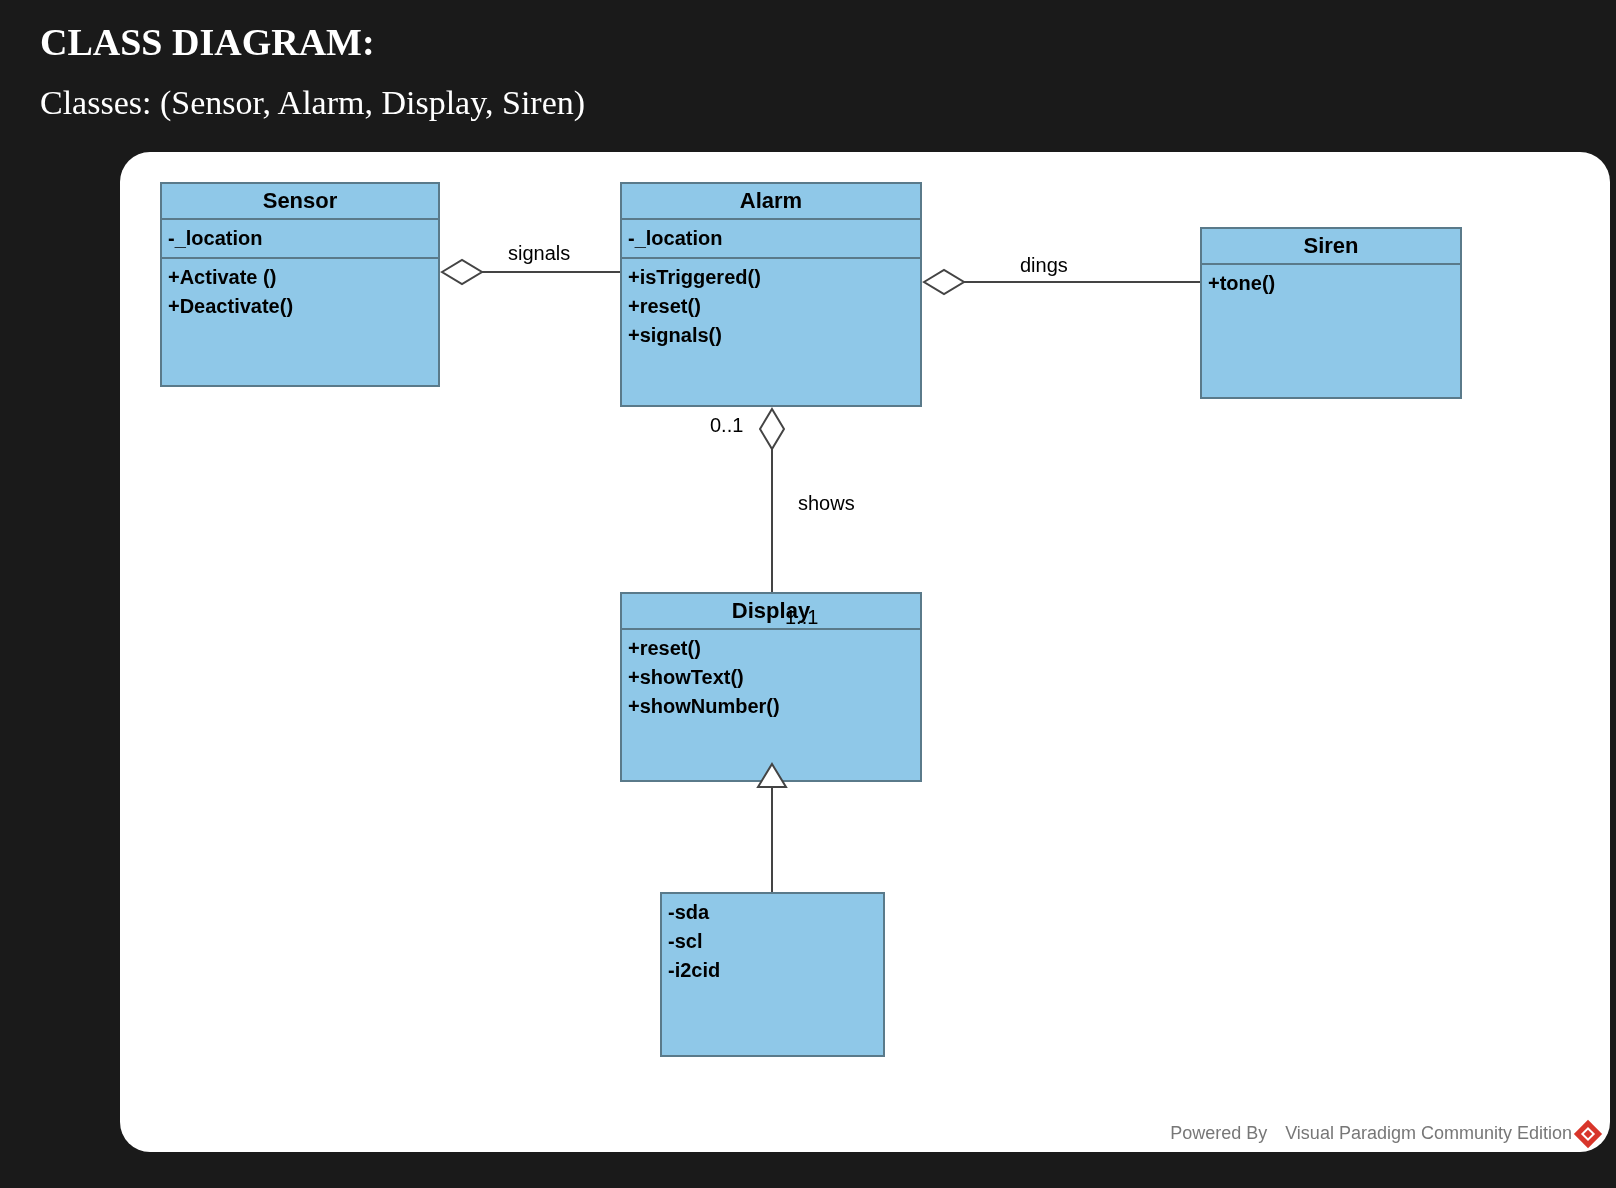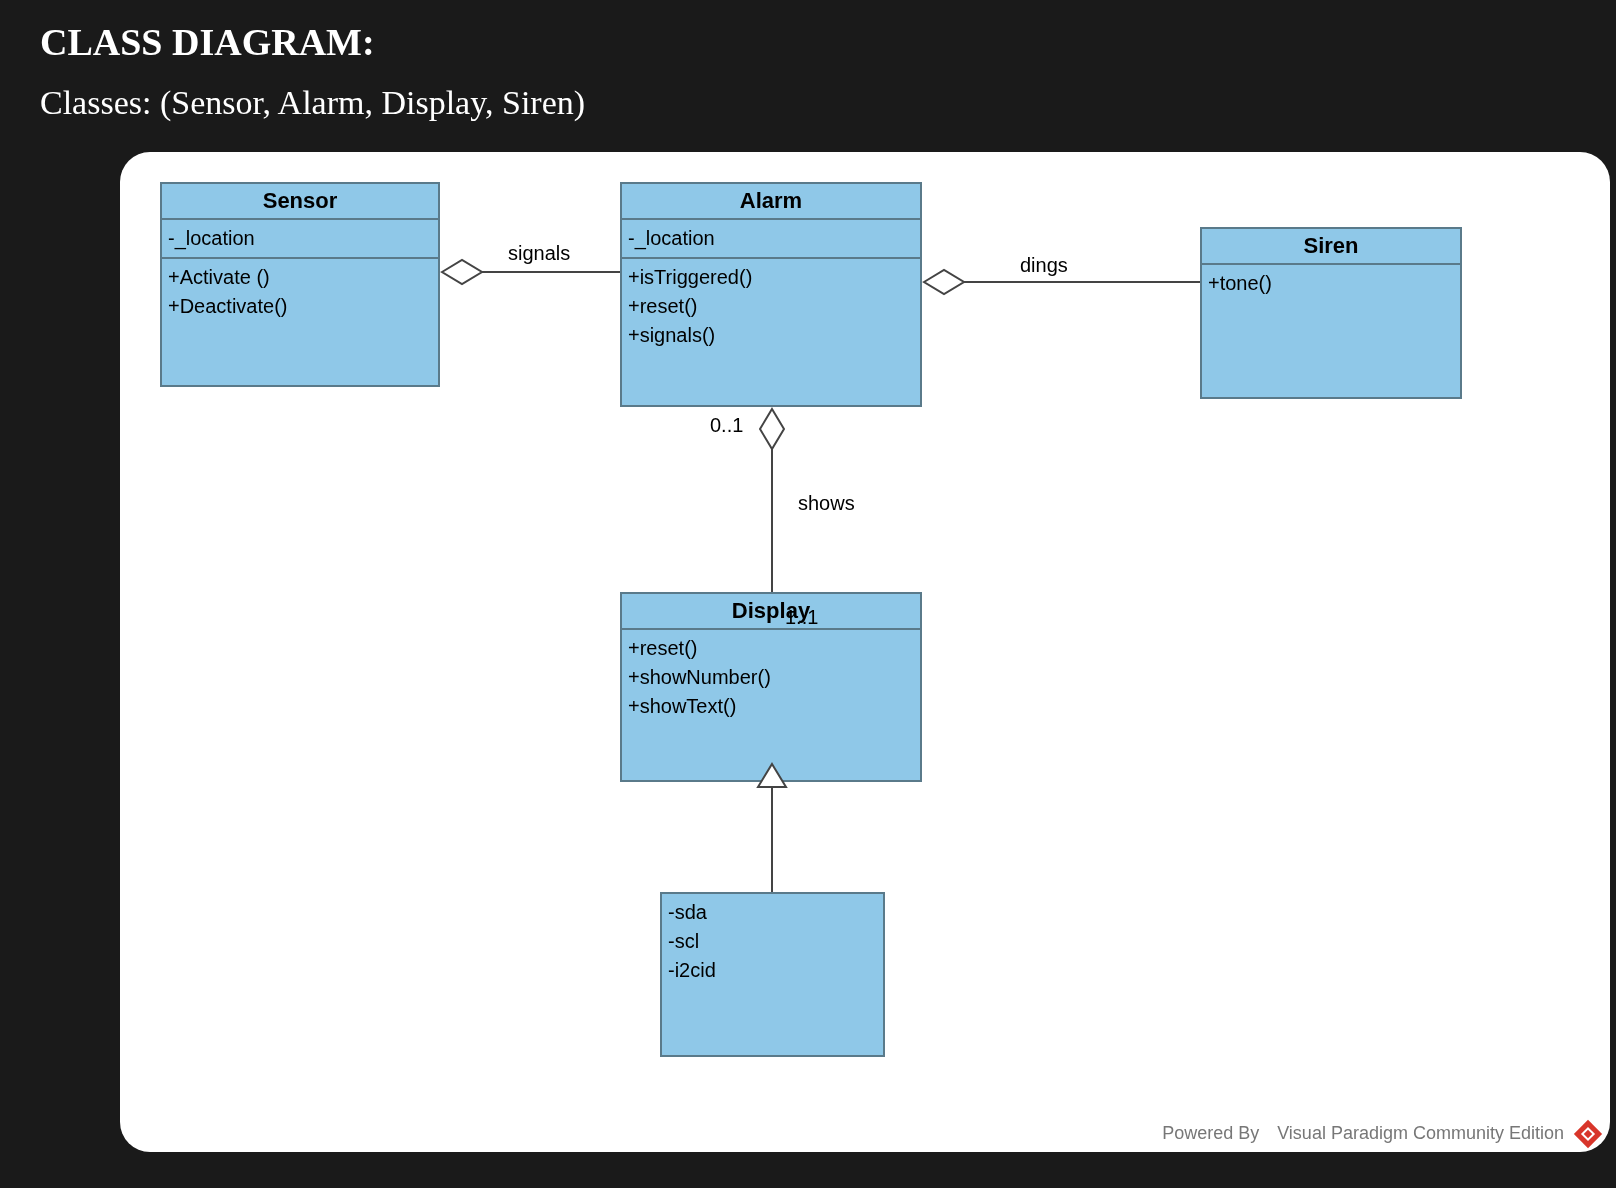--- a/index.html
+++ b/index.html
@@ -47,20 +47,21 @@
       font-weight: bold;
       font-size: 22px;
       padding: 4px 6px;
     }
     .uml-section {
       border-bottom: 2px solid #5a7a8a;
       padding: 4px 6px;
       font-size: 20px;
       line-height: 1.35;
       min-height: 20px;
+      font-weight: bold;
     }
     .uml-section:last-child { border-bottom: none; flex: 1; }
     .uml-row { padding: 1px 0; white-space: nowrap; }
 
     
     #sensor { left: 40px; top: 30px; width: 280px; height: 205px; }
     #alarm  { left: 500px; top: 30px; width: 302px; height: 225px; }
     #siren  { left: 1080px; top: 75px; width: 262px; height: 172px; }
     #display{ left: 500px; top: 440px; width: 302px; height: 190px; }
     #lcd    { left: 540px; top: 740px; width: 225px; height: 165px; }
@@ -82,21 +83,21 @@
 
     .footer {
       position: absolute;
       right: 12px;
       bottom: 8px;
       font-size: 18px;
       color: #777;
       font-family: Arial, sans-serif;
       display: flex;
       align-items: center;
-      gap: 14px;
+      gap: 6px;
     }
     .footer-icon {
       width: 20px; height: 20px;
       background: #d8352a;
       transform: rotate(45deg);
       position: relative;
     }
     .footer-icon::after {
       content: '';
       position: absolute;
@@ -147,22 +148,22 @@
       <div class="uml-name">Siren</div>
       <div class="uml-section">
         <div class="uml-row">+tone()</div>
       </div>
     </div>
 
     <div id="display" class="uml-class">
       <div class="uml-name">Display</div>
       <div class="uml-section">
         <div class="uml-row">+reset()</div>
+        <div class="uml-row">+showText()</div>
         <div class="uml-row">+showNumber()</div>
-        <div class="uml-row">+showText()</div>
       </div>
     </div>
 
     <div id="lcd" class="uml-class">
       <div class="uml-section">
         <div class="uml-row">-sda</div>
         <div class="uml-row">-scl</div>
         <div class="uml-row">-i2cid</div>
       </div>
     </div>

